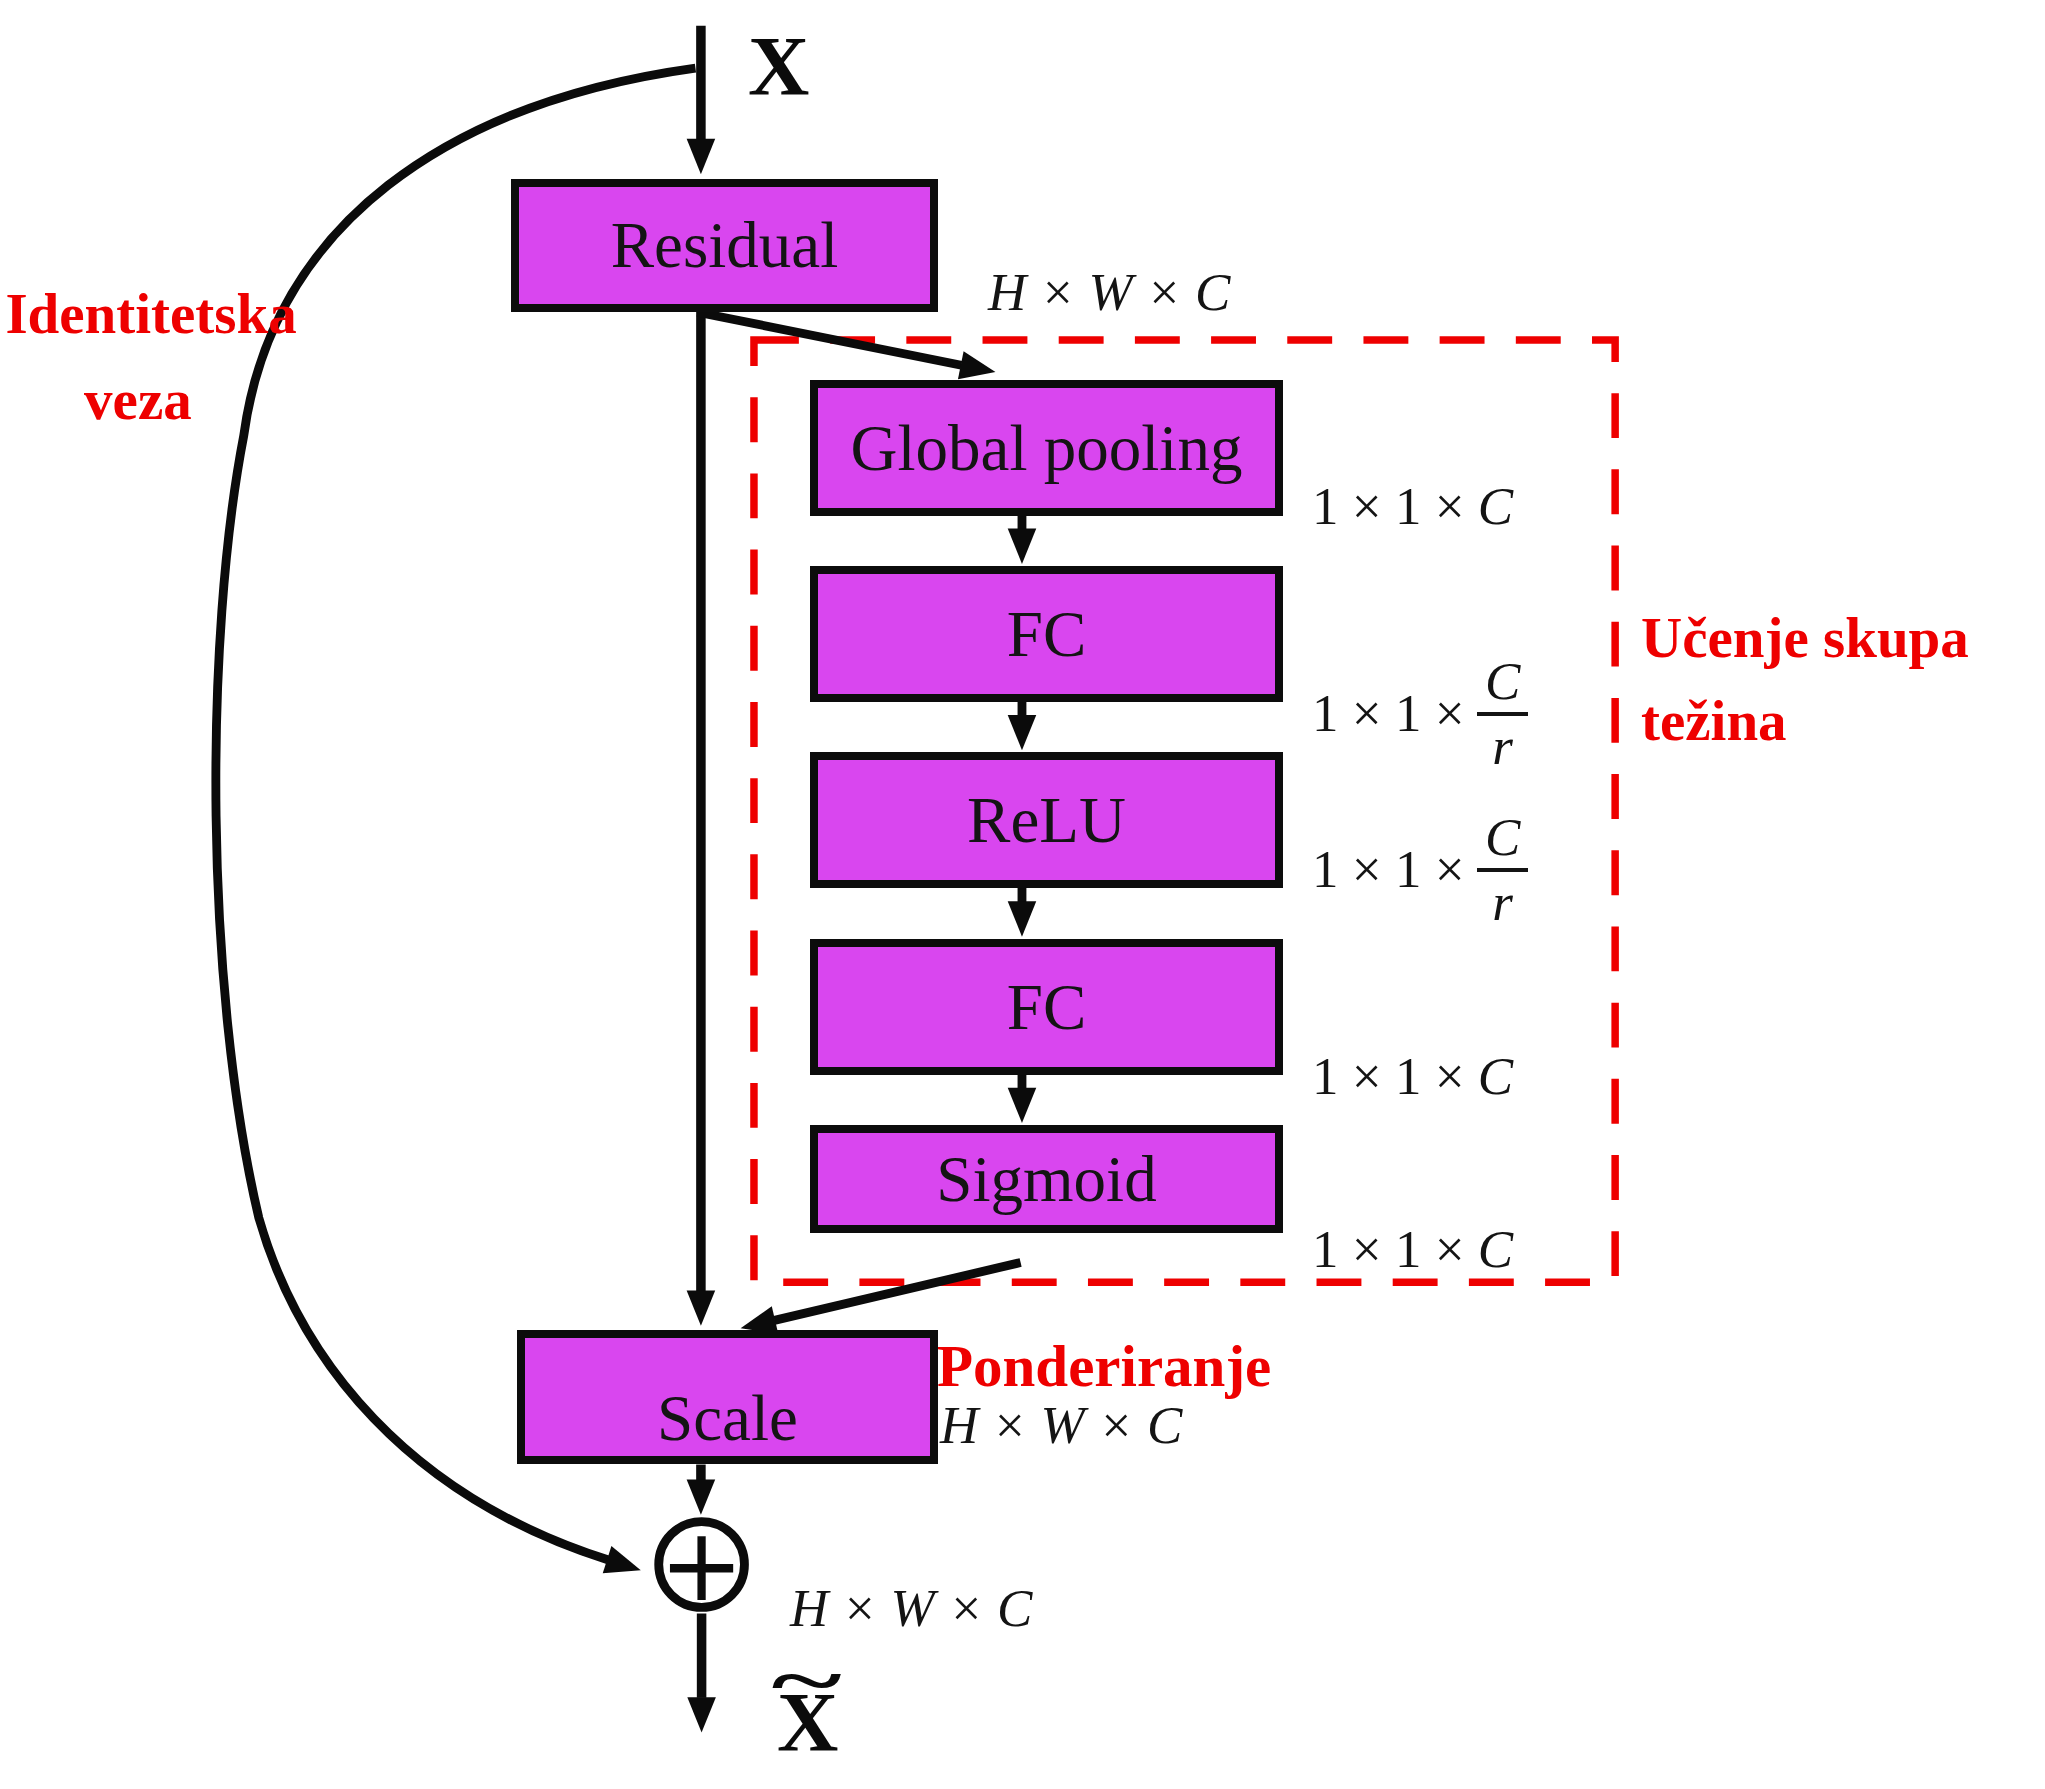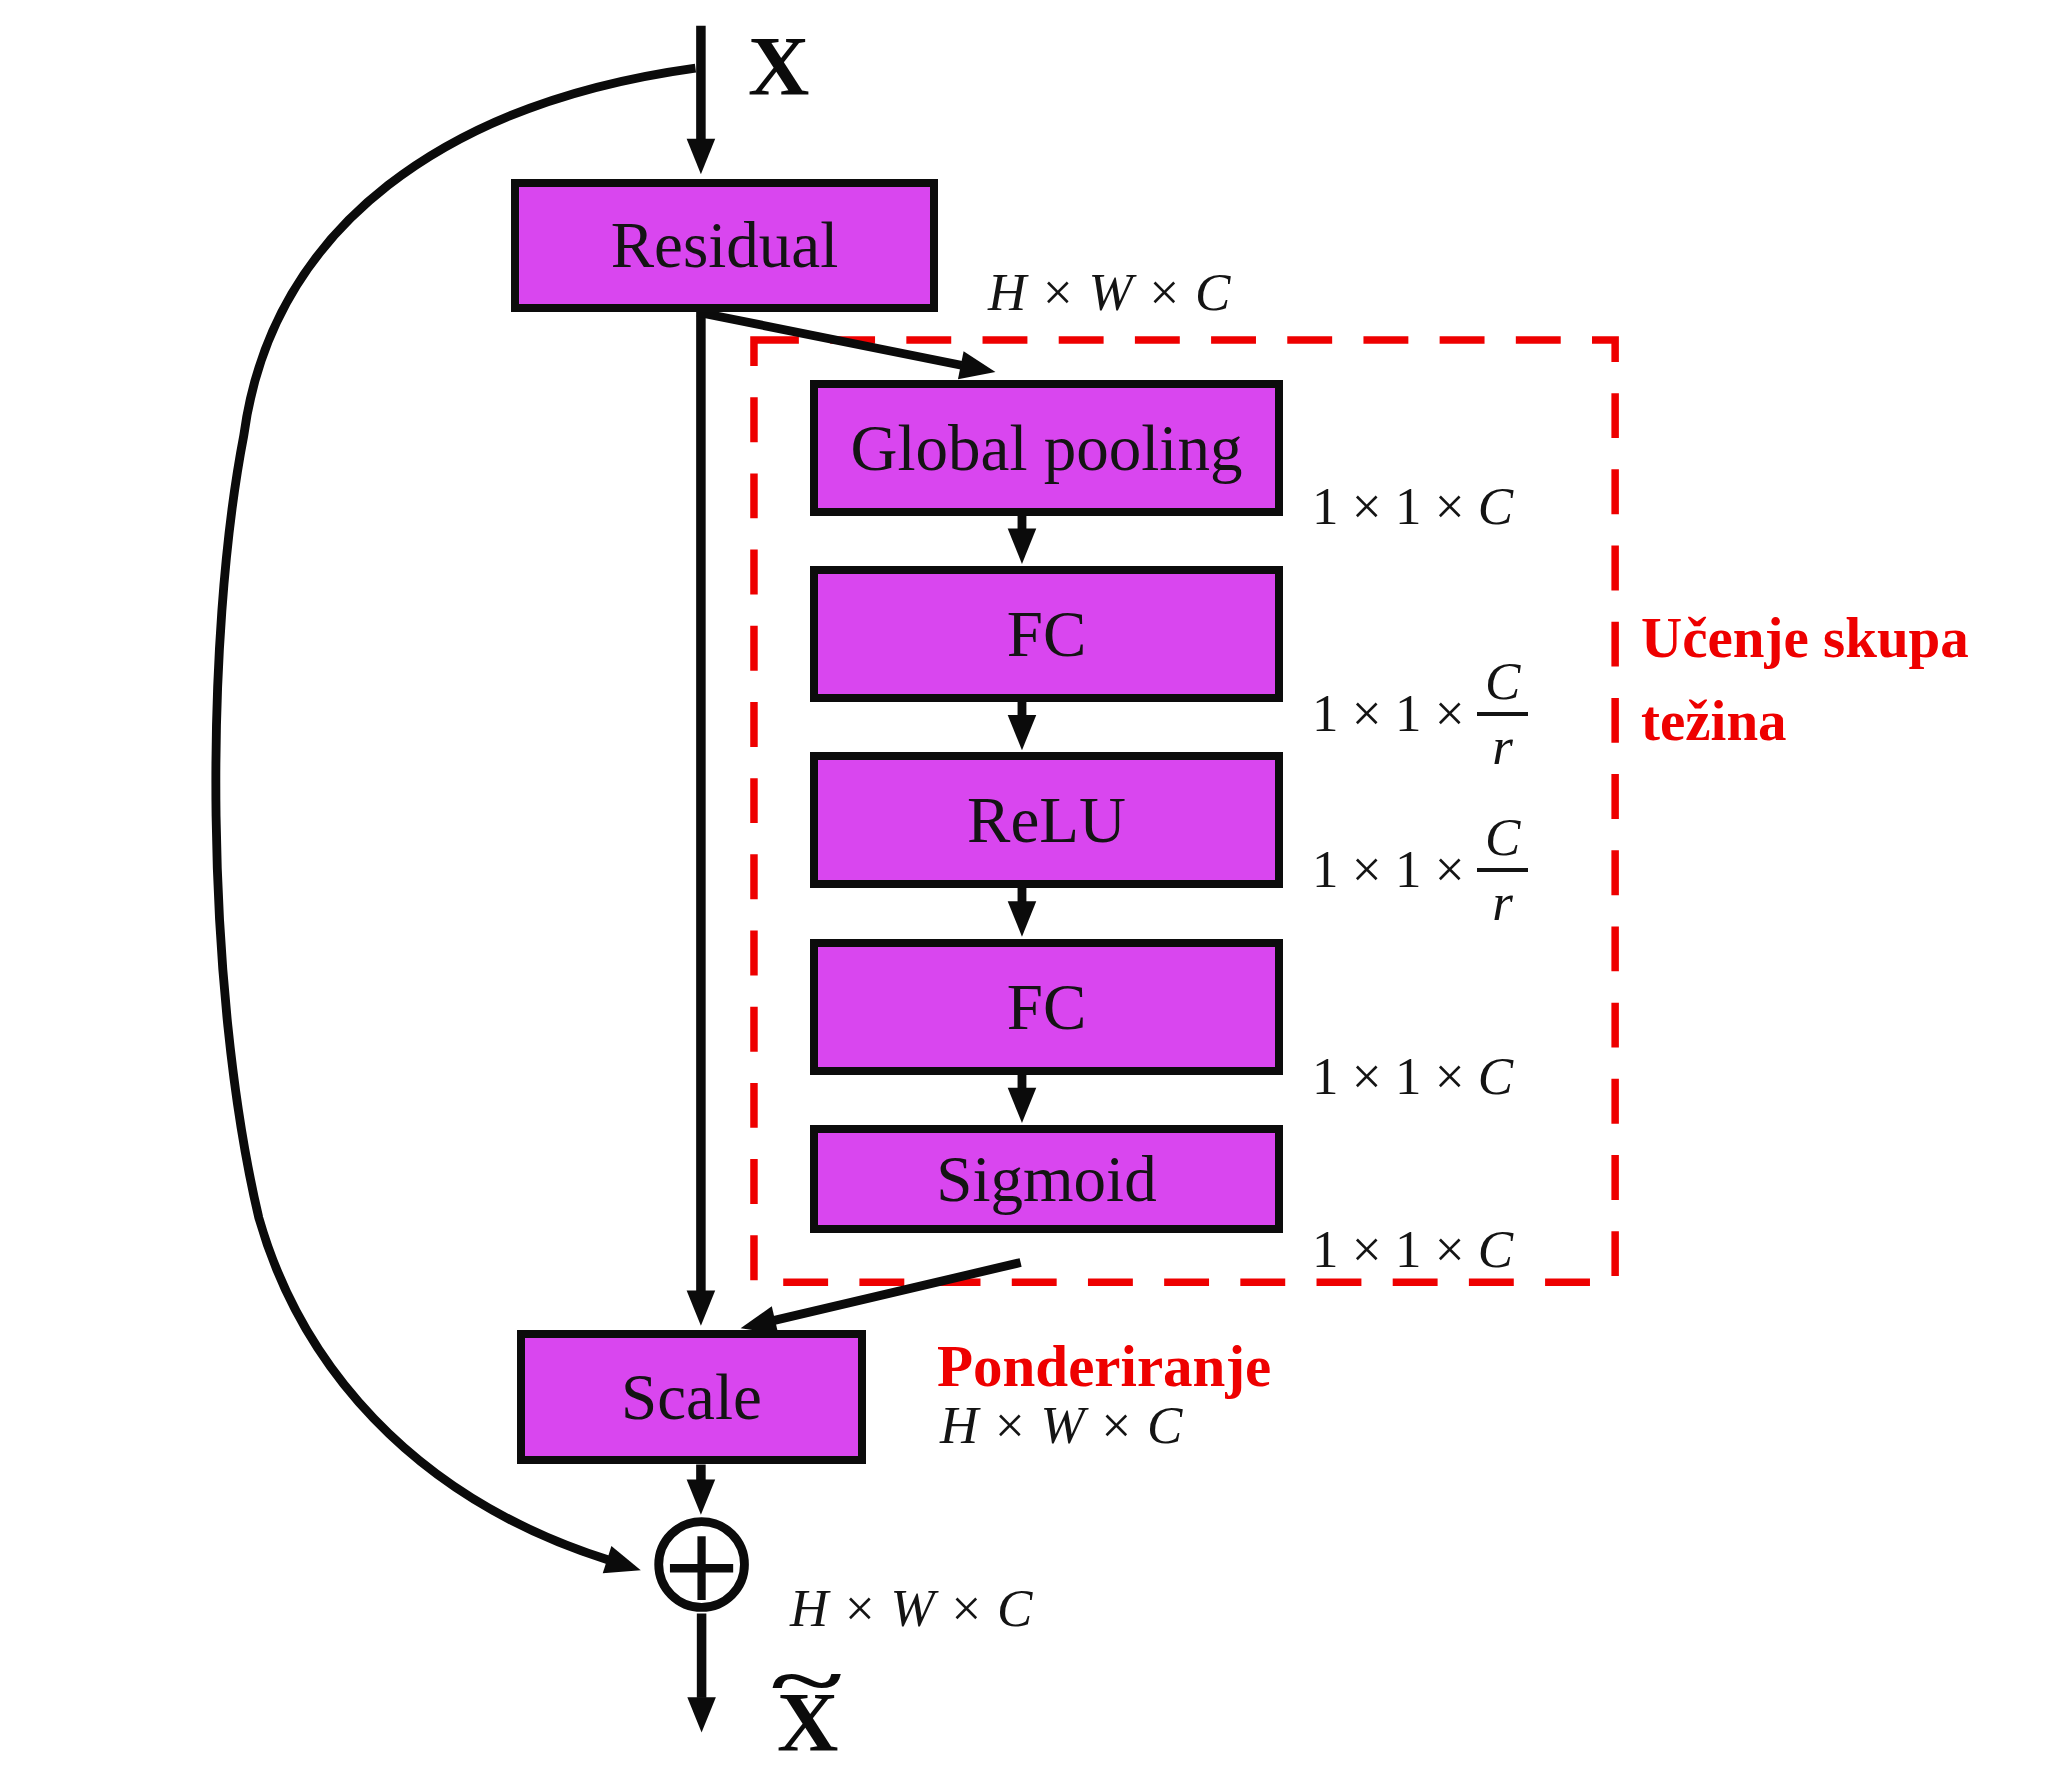--- a/index.html
+++ b/index.html
@@ -80,21 +80,21 @@
   </div>
 
   <div class="box" style="left:786px;top:939px;width:473px;height:136px;">
     <span>FC</span>
   </div>
 
   <div class="box" style="left:786px;top:1125px;width:473px;height:108px;">
     <span>Sigmoid</span>
   </div>
 
-  <div class="box" style="left:493px;top:1330px;width:349px;height:134px;">
+  <div class="box" style="left:493px;top:1330px;width:421px;height:134px;align-items:flex-end;">
     <span>Scale</span>
   </div>
 
   <div class="io-label" style="left:748px;top:17px;">X</div>
   <div class="tilde" style="left:788px;top:1641px;">~</div>
   <div class="io-label" style="left:777px;top:1673px;">X</div>
 
   <div class="dim" style="left:988px;top:262px;">
     <span class="vars">H × W × C</span>
   </div>
@@ -131,20 +131,24 @@
   </div>
 
   <div class="dim" style="left:940px;top:1395px;">
     <span class="vars">H × W × C</span>
   </div>
 
   <div class="dim" style="left:790px;top:1578px;">
     <span class="vars">H × W × C</span>
   </div>
 
+  <div class="red two-line" style="left:5.4px;top:271px;width:265px;text-align:center;font-size:57px;line-height:1.5;">
+    <div>Identitetska</div>
+    <div>veza</div>
+  </div>
 
   <div class="red two-line" style="left:1641px;top:597px;width:381px;text-align:left;font-size:57px;line-height:1.45;">
     <div>Učenje skupa</div>
     <div>težina</div>
   </div>
 
   <div class="red" style="left:937px;top:1332px;font-size:59px;">Ponderiranje</div>
 
 </div>
 

